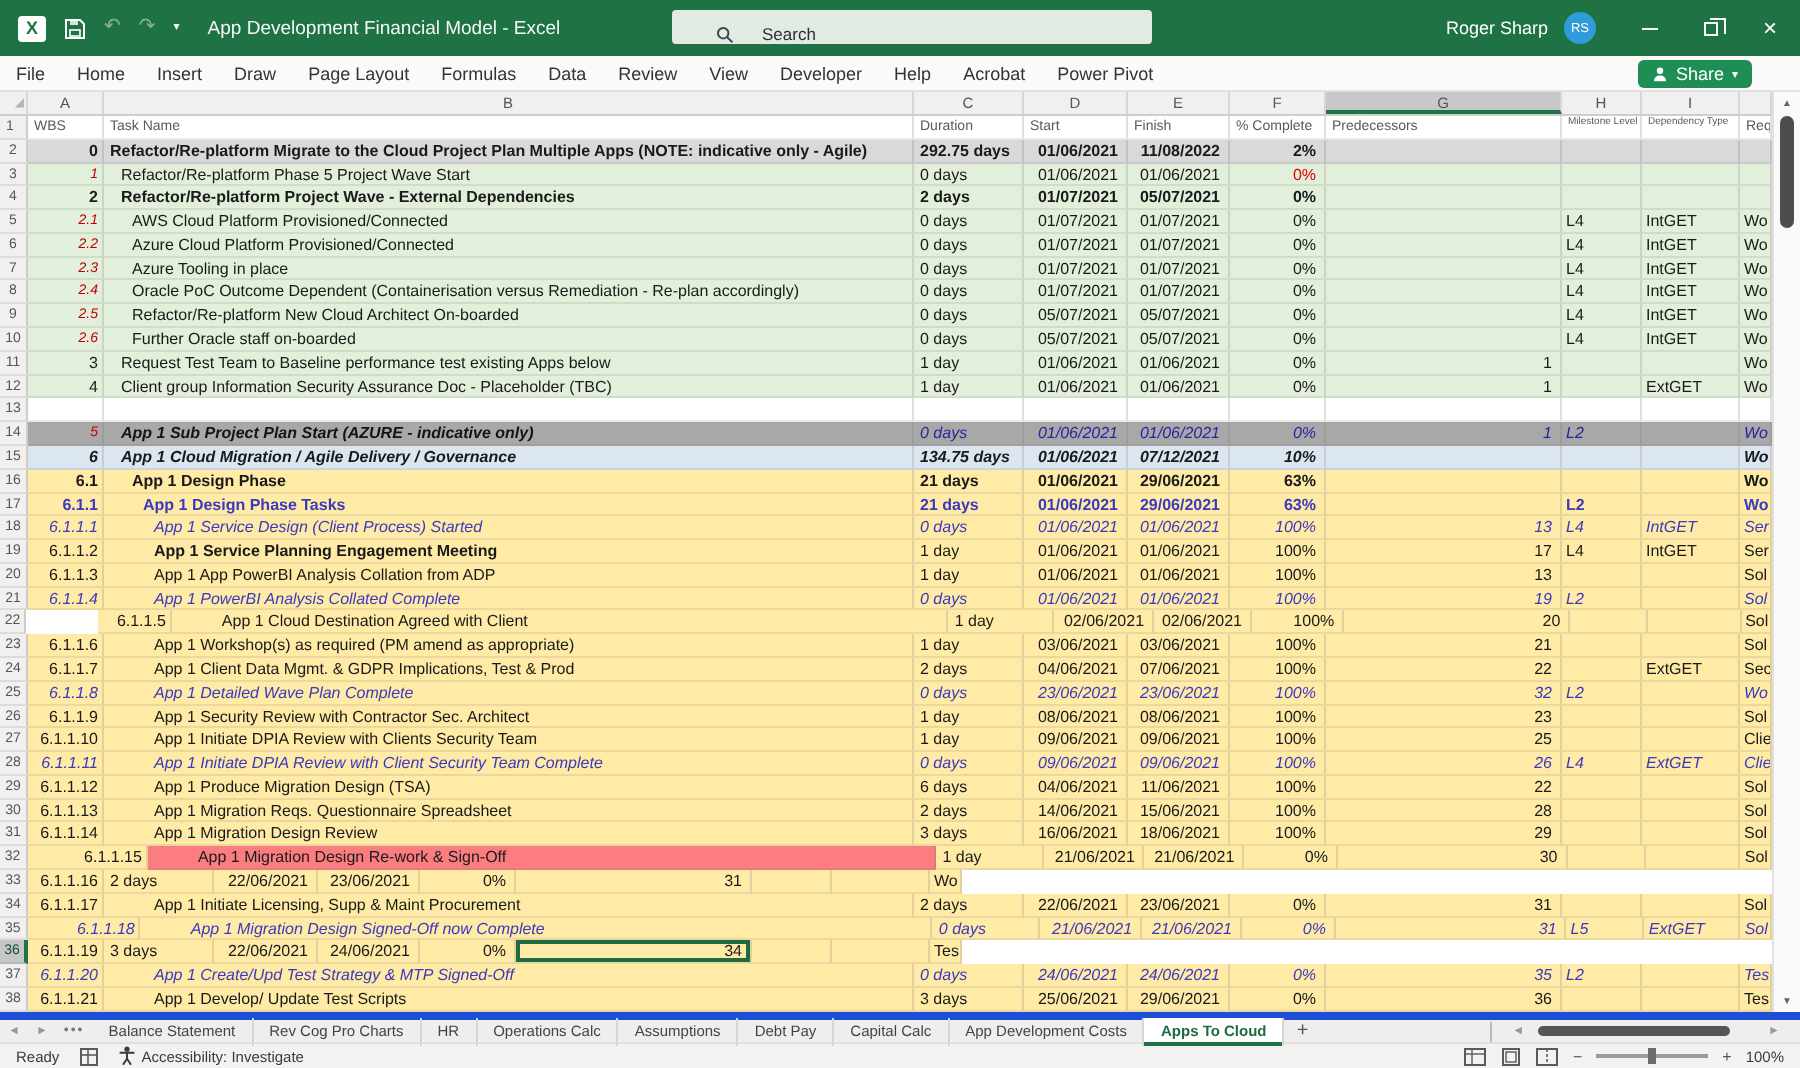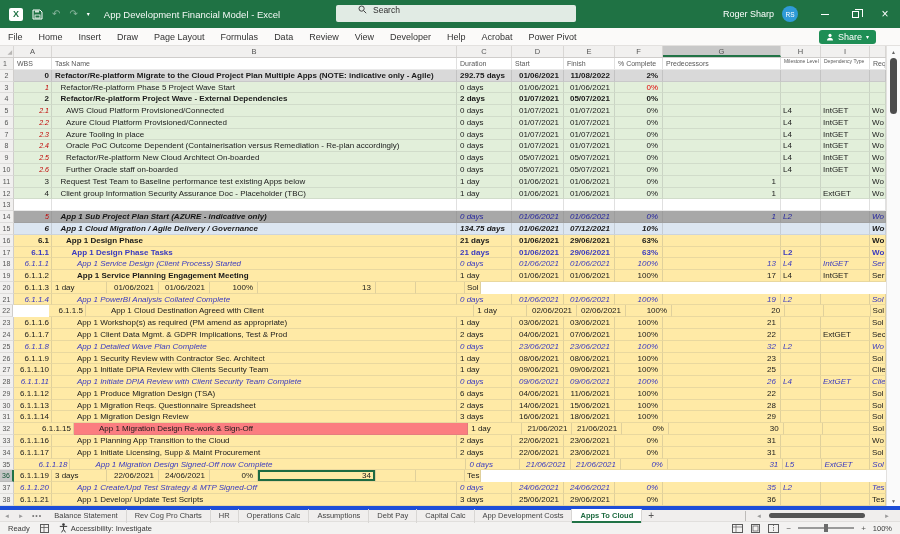--- a/index.html
+++ b/index.html
@@ -8,21 +8,21 @@
     width:900px; height:534px; overflow:hidden; background:#fff;
     font-family:"Liberation Sans", sans-serif;
   }
   
   .titlebar{height:28px;background:var(--excel-green);display:flex;align-items:center;color:#fff;position:relative;}
   .qat{display:flex;align-items:center;gap:9px;padding-left:9px;}
   .xlogo{width:14px;height:13px;background:#fff;color:var(--excel-green);font-weight:bold;font-size:9px;display:flex;align-items:center;justify-content:center;border-radius:2px;}
   .qicon{font-size:10px;line-height:1;display:flex;align-items:center;}
   .dim{opacity:.45;}
   .title-text{font-size:9.5px;margin-left:14px;white-space:nowrap;opacity:.95;}
-  .searchbox{position:absolute;left:336px;top:5px;width:240px;height:17px;background:var(--search-bg);border-radius:2px;display:flex;align-items:flex-start;padding-left:22px;color:#2f2f2f;font-size:8.5px;gap:6px;}
+  .searchbox{position:absolute;left:336px;top:5px;width:240px;height:17px;background:var(--search-bg);border-radius:2px;display:flex;align-items:flex-end;padding-left:22px;color:#2f2f2f;font-size:8.5px;gap:14px;}
   .tb-right{margin-left:auto;display:flex;align-items:center;}
   .username{font-size:9px;}
   .avatar{width:16px;height:16px;border-radius:50%;background:var(--badge-blue);font-size:6.5px;display:flex;align-items:center;justify-content:center;margin:0 12px 0 8px;color:#fff;}
   .wctl{width:30px;height:28px;display:flex;align-items:center;justify-content:center;font-size:10px;cursor:default;}
   .min-bar{width:8px;height:1px;background:#fff;display:inline-block;}
   .restore-box{width:7px;height:7px;border:1px solid #fff;position:relative;display:inline-block;}
   .restore-box:before{content:"";position:absolute;top:-3px;left:2px;width:7px;height:7px;border-top:1px solid #fff;border-right:1px solid #fff;}
   
   .menubar{height:18px;background:#fbfaf9;display:flex;align-items:center;border-bottom:1px solid #e3e1df;}
   .mtab{font-size:9px;color:#333;padding:0 8px;white-space:nowrap;}
@@ -415,20 +415,21 @@
           <span class="cell c-date" style="width: 51px;">01/06/2021</span>
           <span class="cell c-pct" style="width: 48px;">100%</span>
           <span class="cell c-pred" style="width: 118px;">17</span>
           <span class="cell c-lvl" style="width: 40px;">L4</span>
           <span class="cell c-dep" style="width: 49px;">IntGET</span>
           <span class="cell c-req" style="width: 16px;">Ser</span>
         </div>
         <div class="row bg-yellow">
           <span class="cell c-rn" style="width: 14px;">20</span>
           <span class="cell c-wbs" style="width: 38px;">6.1.1.3</span>
+          <span class="cell c-task" style="width: 405px; padding-left: 25px;">App 1 App PowerBI Analysis Collation from ADP</span>
           <span class="cell c-dur" style="width: 55px;">1 day</span>
           <span class="cell c-date" style="width: 52px;">01/06/2021</span>
           <span class="cell c-date" style="width: 51px;">01/06/2021</span>
           <span class="cell c-pct" style="width: 48px;">100%</span>
           <span class="cell c-pred" style="width: 118px;">13</span>
           <span class="cell c-lvl" style="width: 40px;"></span>
           <span class="cell c-dep" style="width: 49px;"></span>
           <span class="cell c-req" style="width: 16px;">Sol</span>
         </div>
         <div class="row bg-yellow blue-i">
@@ -583,21 +584,20 @@
           <span class="cell c-date" style="width: 51px;">21/06/2021</span>
           <span class="cell c-pct" style="width: 48px;">0%</span>
           <span class="cell c-pred" style="width: 118px;">30</span>
           <span class="cell c-lvl" style="width: 40px;"></span>
           <span class="cell c-dep" style="width: 49px;"></span>
           <span class="cell c-req" style="width: 16px;">Sol</span>
         </div>
         <div class="row bg-yellow">
           <span class="cell c-rn" style="width: 14px;">33</span>
           <span class="cell c-wbs" style="width: 38px;">6.1.1.16</span>
-          <span class="cell c-task" style="width: 405px; padding-left: 25px;">App 1 Planning App Transition to the Cloud</span>
           <span class="cell c-dur" style="width: 55px;">2 days</span>
           <span class="cell c-date" style="width: 52px;">22/06/2021</span>
           <span class="cell c-date" style="width: 51px;">23/06/2021</span>
           <span class="cell c-pct" style="width: 48px;">0%</span>
           <span class="cell c-pred" style="width: 118px;">31</span>
           <span class="cell c-lvl" style="width: 40px;"></span>
           <span class="cell c-dep" style="width: 49px;"></span>
           <span class="cell c-req" style="width: 16px;">Wo</span>
         </div>
         <div class="row bg-yellow">

